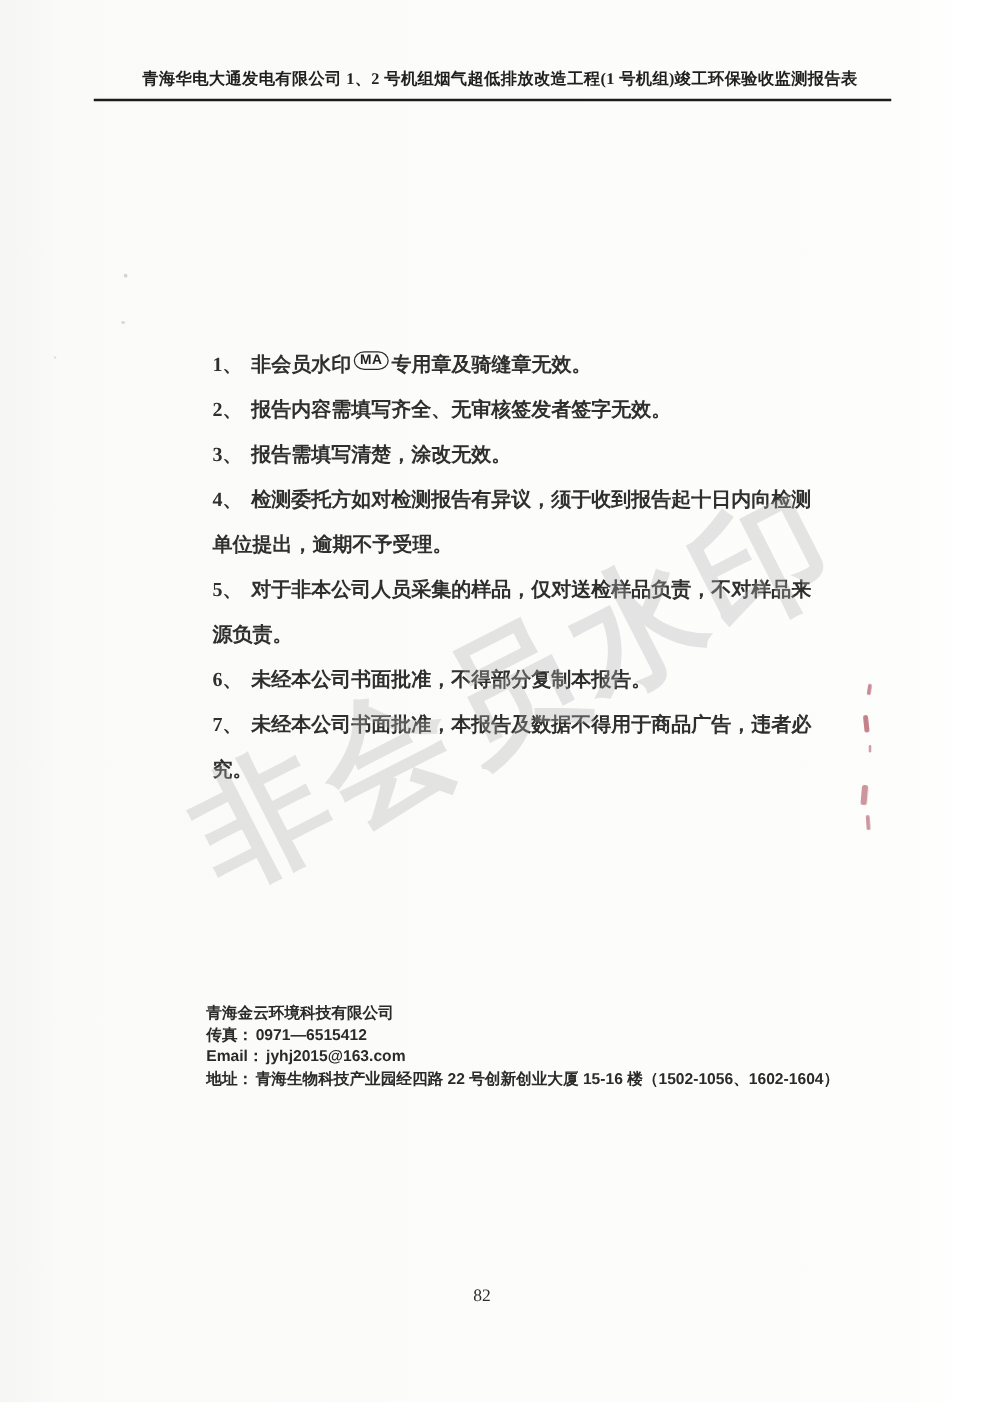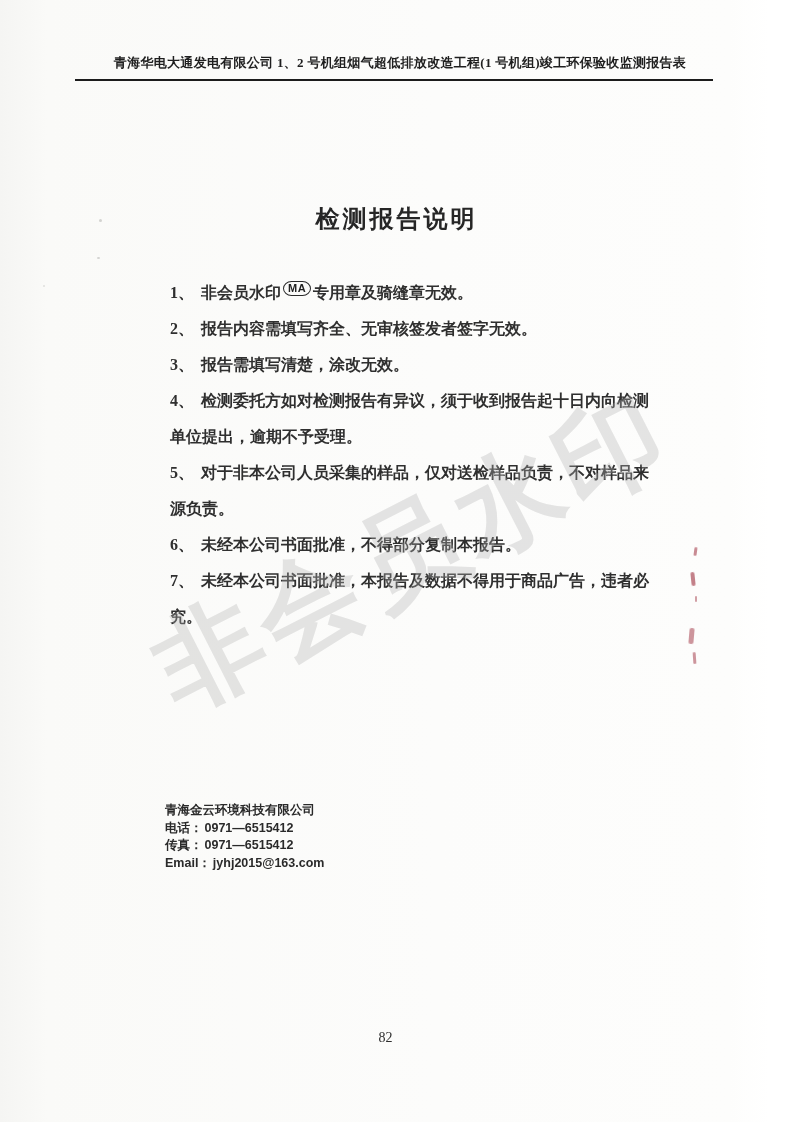--- a/index.html
+++ b/index.html
@@ -153,39 +153,38 @@
   .speck.s3 { left: 43px;  top: 285px; width: 2px; height: 2px; opacity: 0.4; }
 </style>
 </head>
 <body>
 
 <div class="page">
 
   <div class="doc-header">青海华电大通发电有限公司 1、2 号机组烟气超低排放改造工程(1 号机组)竣工环保验收监测报告表</div>
   <div class="header-rule"></div>
 
-  <h1 class="title">检测报告说明</h1>
 
   <div class="notes">
     <p class="note"><span class="note-num">1、</span><span>非会员水印</span><span class="cma-badge">MA</span><span>专用章及骑缝章无效。</span></p>
     <p class="note"><span class="note-num">2、</span><span>报告内容需填写齐全、无审核签发者签字无效。</span></p>
     <p class="note"><span class="note-num">3、</span><span>报告需填写清楚，涂改无效。</span></p>
     <p class="note"><span class="note-num">4、</span><span>检测委托方如对检测报告有异议，须于收到报告起十日内向检测单位提出，逾期不予受理。</span></p>
     <p class="note"><span class="note-num">5、</span><span>对于非本公司人员采集的样品，仅对送检样品负责，不对样品来源负责。</span></p>
     <p class="note"><span class="note-num">6、</span><span>未经本公司书面批准，不得部分复制本报告。</span></p>
     <p class="note"><span class="note-num">7、</span><span>未经本公司书面批准，本报告及数据不得用于商品广告，违者必究。</span></p>
   </div>
 
   <div class="watermark">非会员水印</div>
 
   <div class="contact">
     <div class="contact-line">青海金云环境科技有限公司</div>
-    <div class="contact-line"><span class="contact-label">电话：</span><span>0971—6515412</span></div>
     <div class="contact-line"><span class="contact-label">传真：</span><span>0971—6515412</span></div>
     <div class="contact-line"><span class="contact-label">Email：</span><span>jyhj2015@163.com</span></div>
+    <div class="contact-line"><span class="contact-label">地址：</span><span>青海生物科技产业园经四路 22 号创新创业大厦 15-16 楼（1502-1056、1602-1604）</span></div>
   </div>
 
   <div class="page-number">82</div>
 
   <i class="bleed b1"></i>
   <i class="bleed b2"></i>
   <i class="bleed b3"></i>
   <i class="bleed b4"></i>
   <i class="bleed b5"></i>
 

